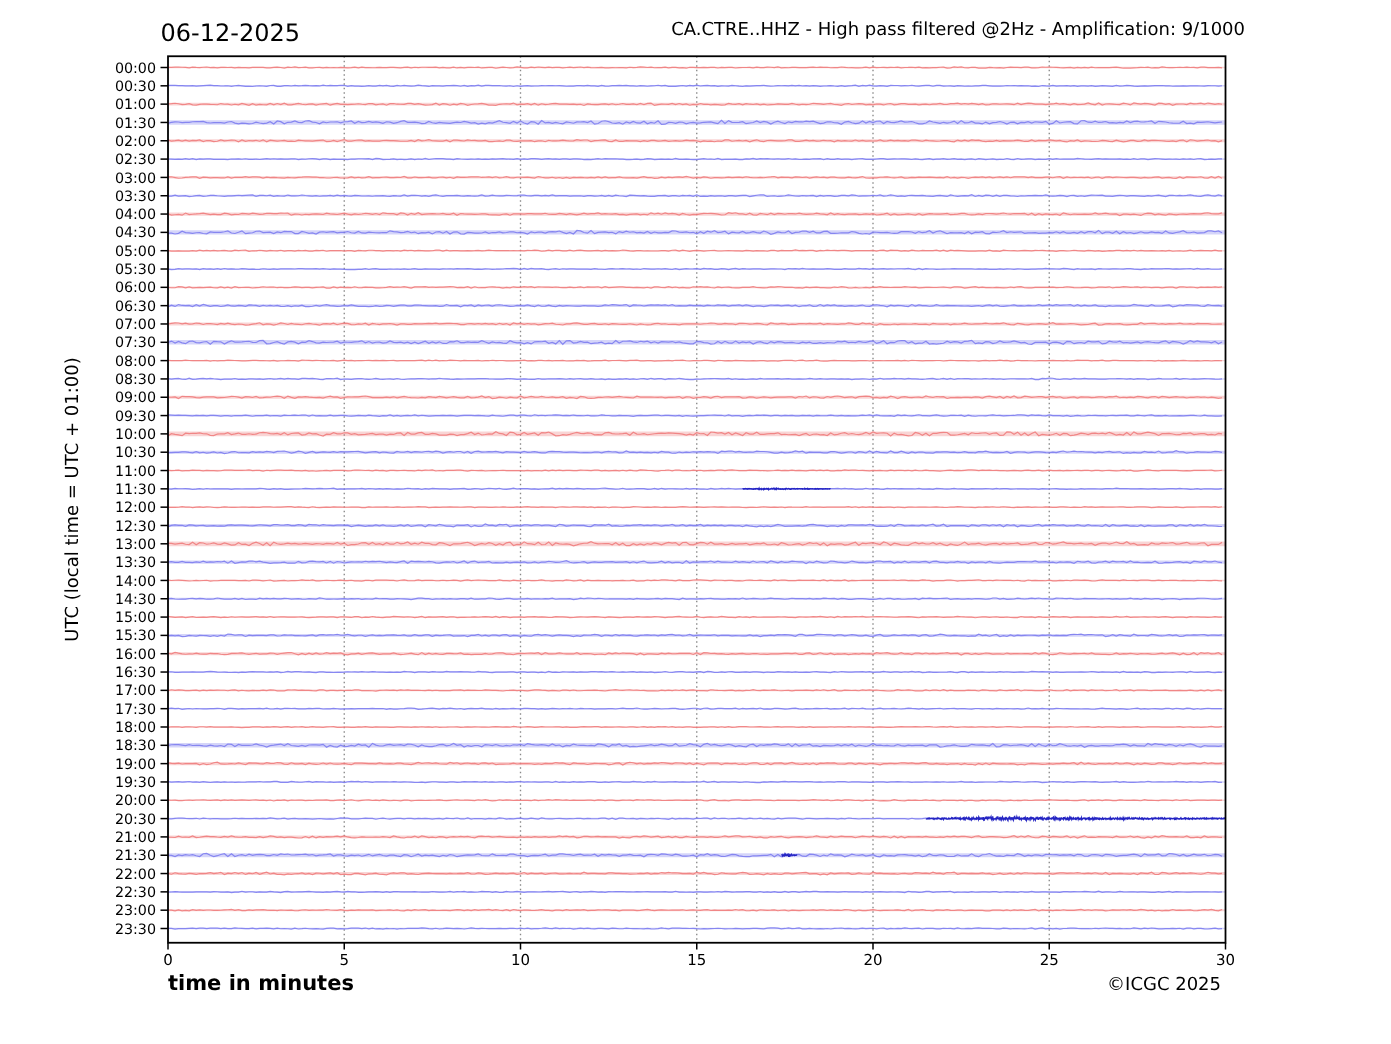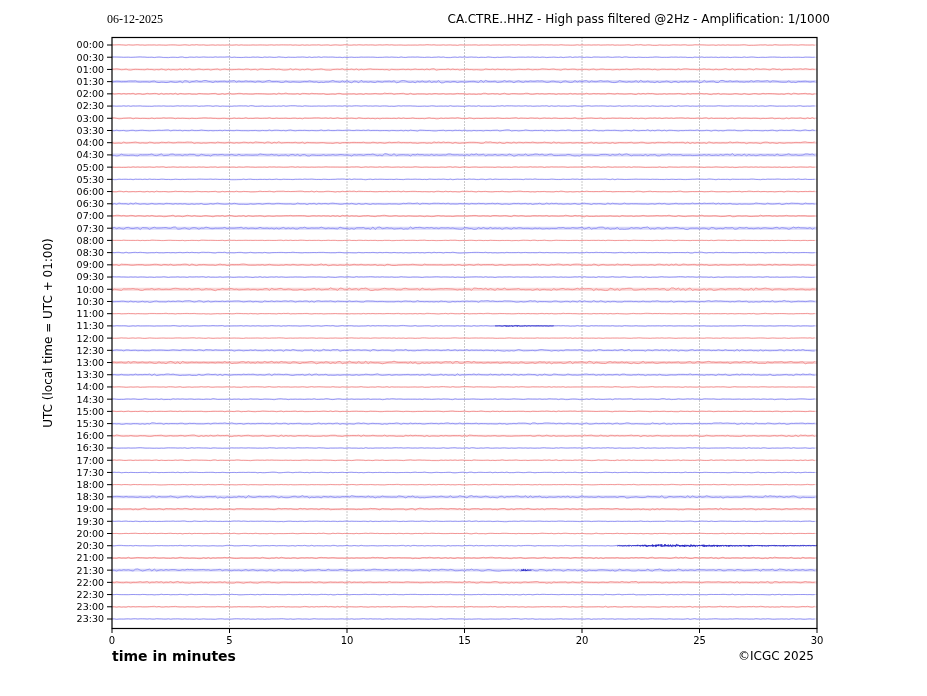--- a/index.html
+++ b/index.html
@@ -1,35 +1,35 @@
 <!DOCTYPE html>
 <html><head>
 <meta charset="utf-8">
 <style>
   html,body{margin:0;padding:0;background:#fff;}
   body{
     width:927px;height:696px;position:relative;overflow:hidden;
     font-family:"DejaVu Sans","Liberation Sans",sans-serif;color:#000;
   }
   .abs{position:absolute;white-space:nowrap;}
-  #date-label{left:107px;top:12px;font-size:12px;font-family:Liberation Serif, serif;}
+  #date-label{left:107px;top:12px;font-size:16px;}
   #title-label{right:97px;top:12px;font-size:12px;text-align:right;}
   #y-axis-label{
     left:48px;top:333px;font-size:12px;
     transform:translate(-50%,-50%) rotate(-90deg);
   }
   #x-axis-label{left:112px;top:648px;width:705px;text-align:left;font-size:14px;font-weight:bold;}
   #copyright-label{right:113px;top:649px;font-size:12px;font-weight:normal;}
   #plot-svg{position:absolute;left:0;top:0;}
 </style>
 </head>
 <body>
 
 <div class="abs" id="date-label">06-12-2025</div>
-<div class="abs" id="title-label">CA.CTRE..HHZ - High pass filtered @2Hz - Amplification: 1/1000</div>
+<div class="abs" id="title-label">CA.CTRE..HHZ - High pass filtered @2Hz - Amplification: 9/1000</div>
 <div class="abs" id="y-axis-label">UTC (local time = UTC + 01:00)</div>
 
 <svg id="plot-svg" width="927" height="696">
     <line x1="229.5" y1="37.5" x2="229.5" y2="628.5" stroke="#888888" stroke-width="0.9" stroke-dasharray="1 2"></line>
     <line x1="347" y1="37.5" x2="347" y2="628.5" stroke="#888888" stroke-width="0.9" stroke-dasharray="1 2"></line>
     <line x1="464.5" y1="37.5" x2="464.5" y2="628.5" stroke="#888888" stroke-width="0.9" stroke-dasharray="1 2"></line>
     <line x1="582" y1="37.5" x2="582" y2="628.5" stroke="#888888" stroke-width="0.9" stroke-dasharray="1 2"></line>
     <line x1="699.5" y1="37.5" x2="699.5" y2="628.5" stroke="#888888" stroke-width="0.9" stroke-dasharray="1 2"></line>
     <line x1="107" y1="45" x2="112" y2="45" stroke="#000000" stroke-width="1"></line>
     <text x="104" y="48.4" text-anchor="end" font-size="9.5px" fill="#000000">00:00</text>

